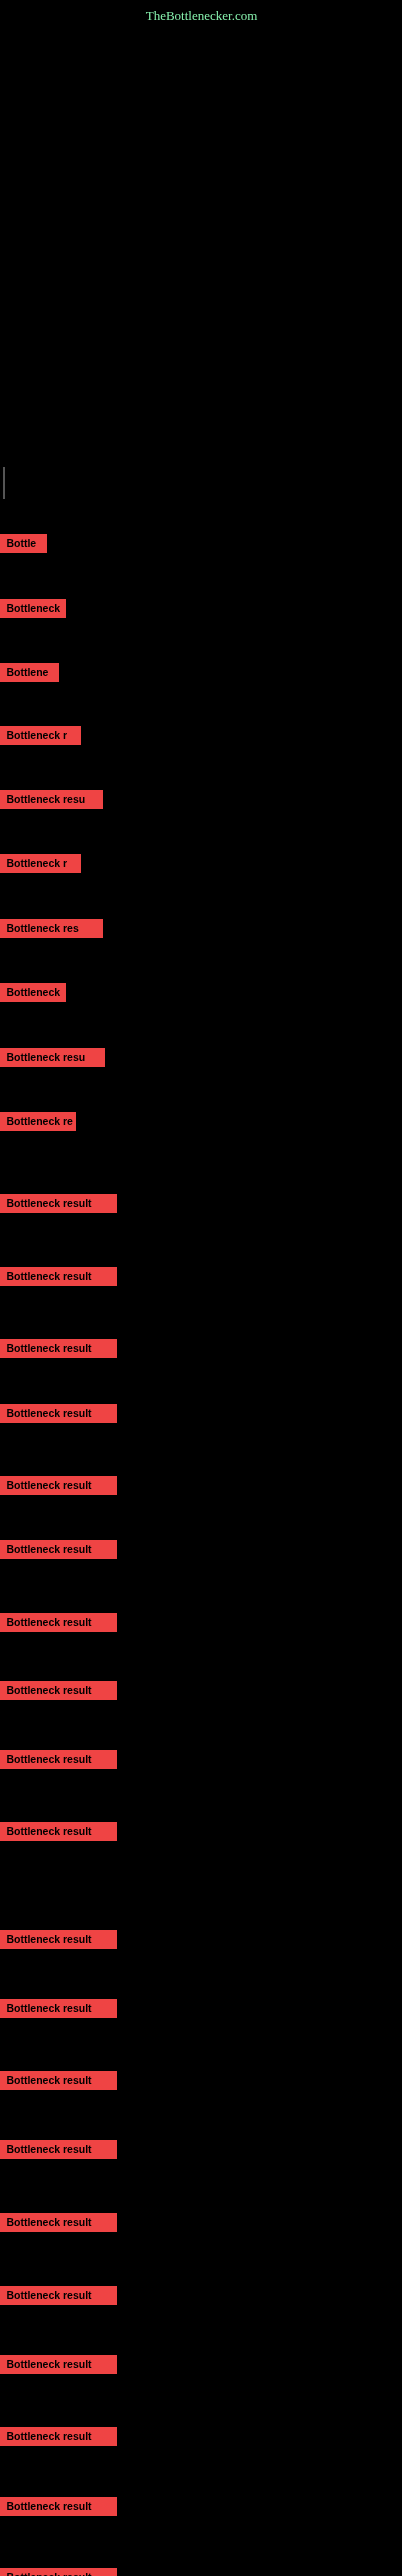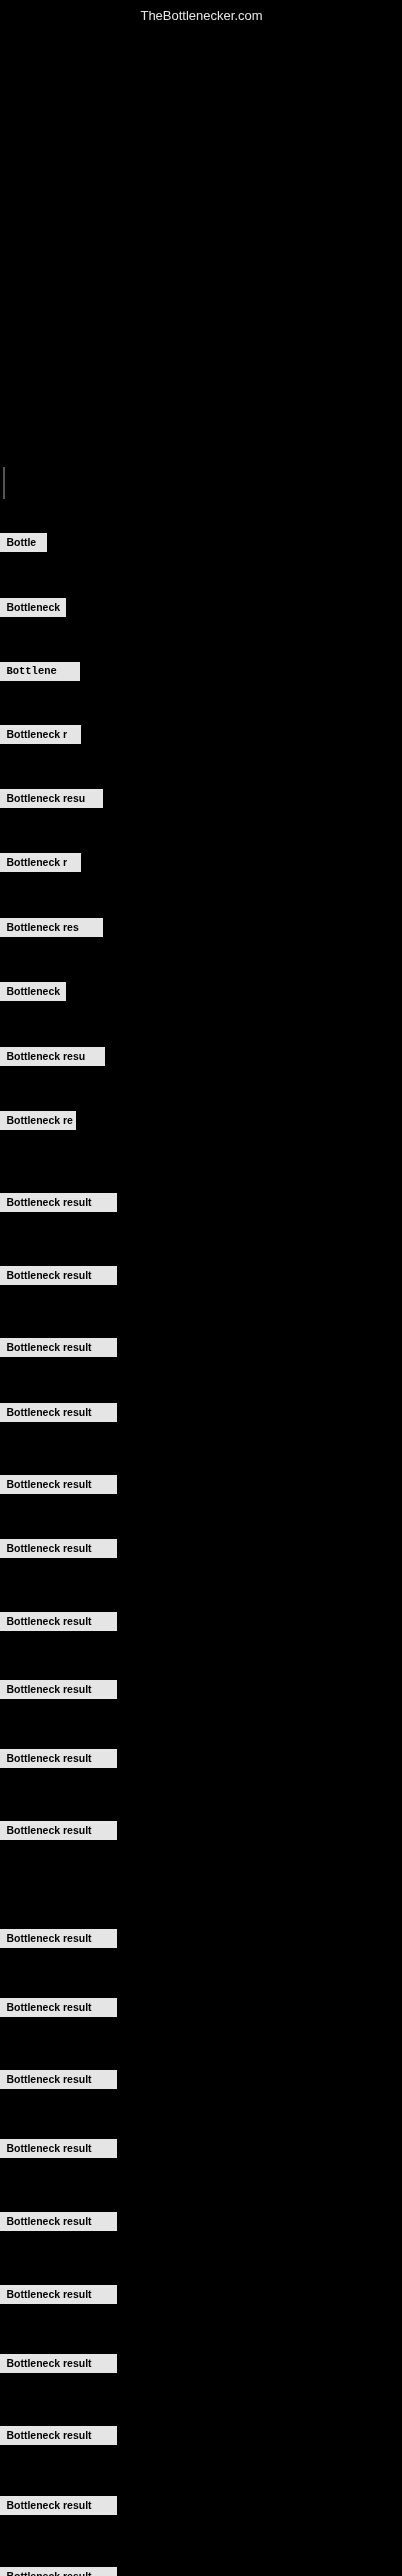--- a/index.html
+++ b/index.html
@@ -10,35 +10,36 @@
 
     body {
       background-color: #000000;
       width: 403px;
       min-height: 2576px;
       font-family: Arial, sans-serif;
       position: relative;
     }
 
     .site-title {
-      color: #e5e5e5;
+      color: #86efac;
       font-size: 13px;
       text-align: center;
       padding-top: 8px;
       padding-bottom: 8px;
+      font-family: Liberation Serif, serif;
     }
 
     .content-area {
       position: relative;
       width: 403px;
     }
 
     .bottleneck-bar {
       display: inline-block;
-      background-color: #e5e5e5;
+      background-color: #ef4444;
       color: #000000;
       font-size: 10.5px;
       font-weight: bold;
       padding: 3.2px 6.4px;
       margin: 3.2px 0;
       white-space: nowrap;
       position: absolute;
       left: 0;
     }
 
@@ -55,21 +56,21 @@
 <body>
 
 <div class="content-area">
   <div class="site-title">TheBottlenecker.com</div>
 
   <div class="vertical-line"></div>
 
   <div id="bars-container" style="position:relative; width:403px; height:2576px;">
   <div class="bottleneck-bar" style="top: 499px; width: 47px;">Bottle</div>
       <div class="bottleneck-bar" style="top: 564px; width: 66px;">Bottleneck</div>
-      <div class="bottleneck-bar" style="top: 628px; width: 80px; font-family: Liberation Mono, monospace;">Bottlene</div>
+      <div class="bottleneck-bar" style="top: 628px; width: 59px;">Bottlene</div>
       <div class="bottleneck-bar" style="top: 691px; width: 81px;">Bottleneck r</div>
       <div class="bottleneck-bar" style="top: 755px; width: 103px;">Bottleneck resu</div>
       <div class="bottleneck-bar" style="top: 819px; width: 81px;">Bottleneck r</div>
       <div class="bottleneck-bar" style="top: 884px; width: 103px;">Bottleneck res</div>
       <div class="bottleneck-bar" style="top: 948px; width: 66px;">Bottleneck</div>
       <div class="bottleneck-bar" style="top: 1013px; width: 105px;">Bottleneck resu</div>
       <div class="bottleneck-bar" style="top: 1077px; width: 76px;">Bottleneck re</div>
       <div class="bottleneck-bar" style="top: 1159px; width: 117px;">Bottleneck result</div>
       <div class="bottleneck-bar" style="top: 1232px; width: 117px;">Bottleneck result</div>
       <div class="bottleneck-bar" style="top: 1304px; width: 117px;">Bottleneck result</div>

